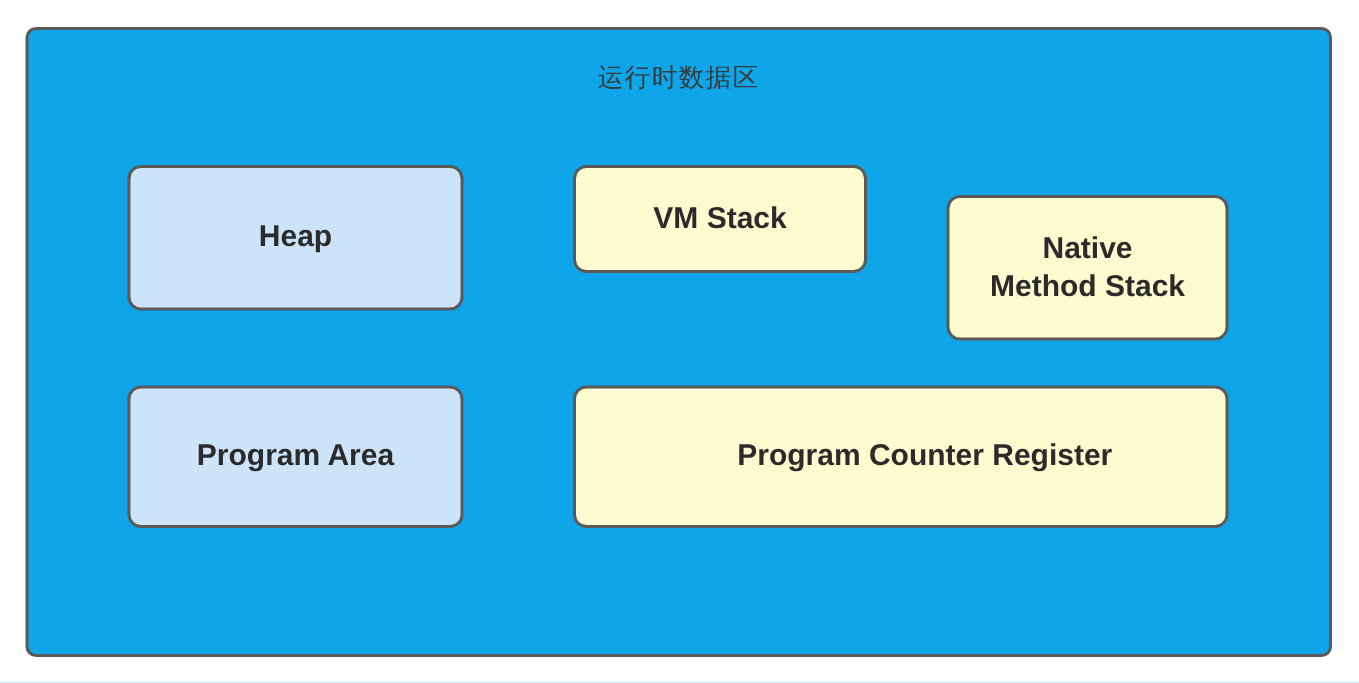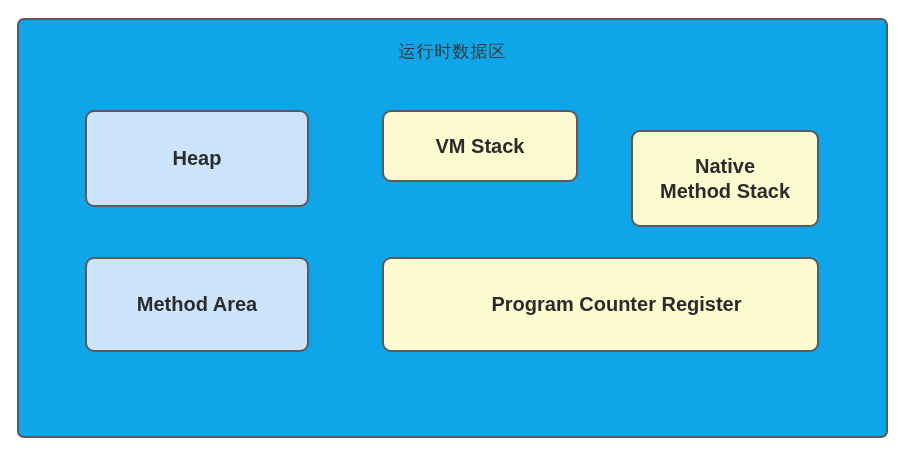--- a/index.html
+++ b/index.html
@@ -98,19 +98,19 @@
 
   <div class="area-title">运行时数据区</div>
 
   <div class="region blue region-heap">Heap</div>
 
   <div class="region yellow region-vm-stack">VM Stack</div>
 
   <div class="region yellow region-native-method-stack">Native
 Method Stack</div>
 
-  <div class="region blue region-method-area">Method Area</div>
+  <div class="region blue region-method-area">Program Area</div>
 
   <div class="region yellow region-pc-register">Program Counter Register</div>
 
 </div>
 
 <div class="watermark">blog://blog.csdn.net/qq_43188095</div>
 
 </body></html>

